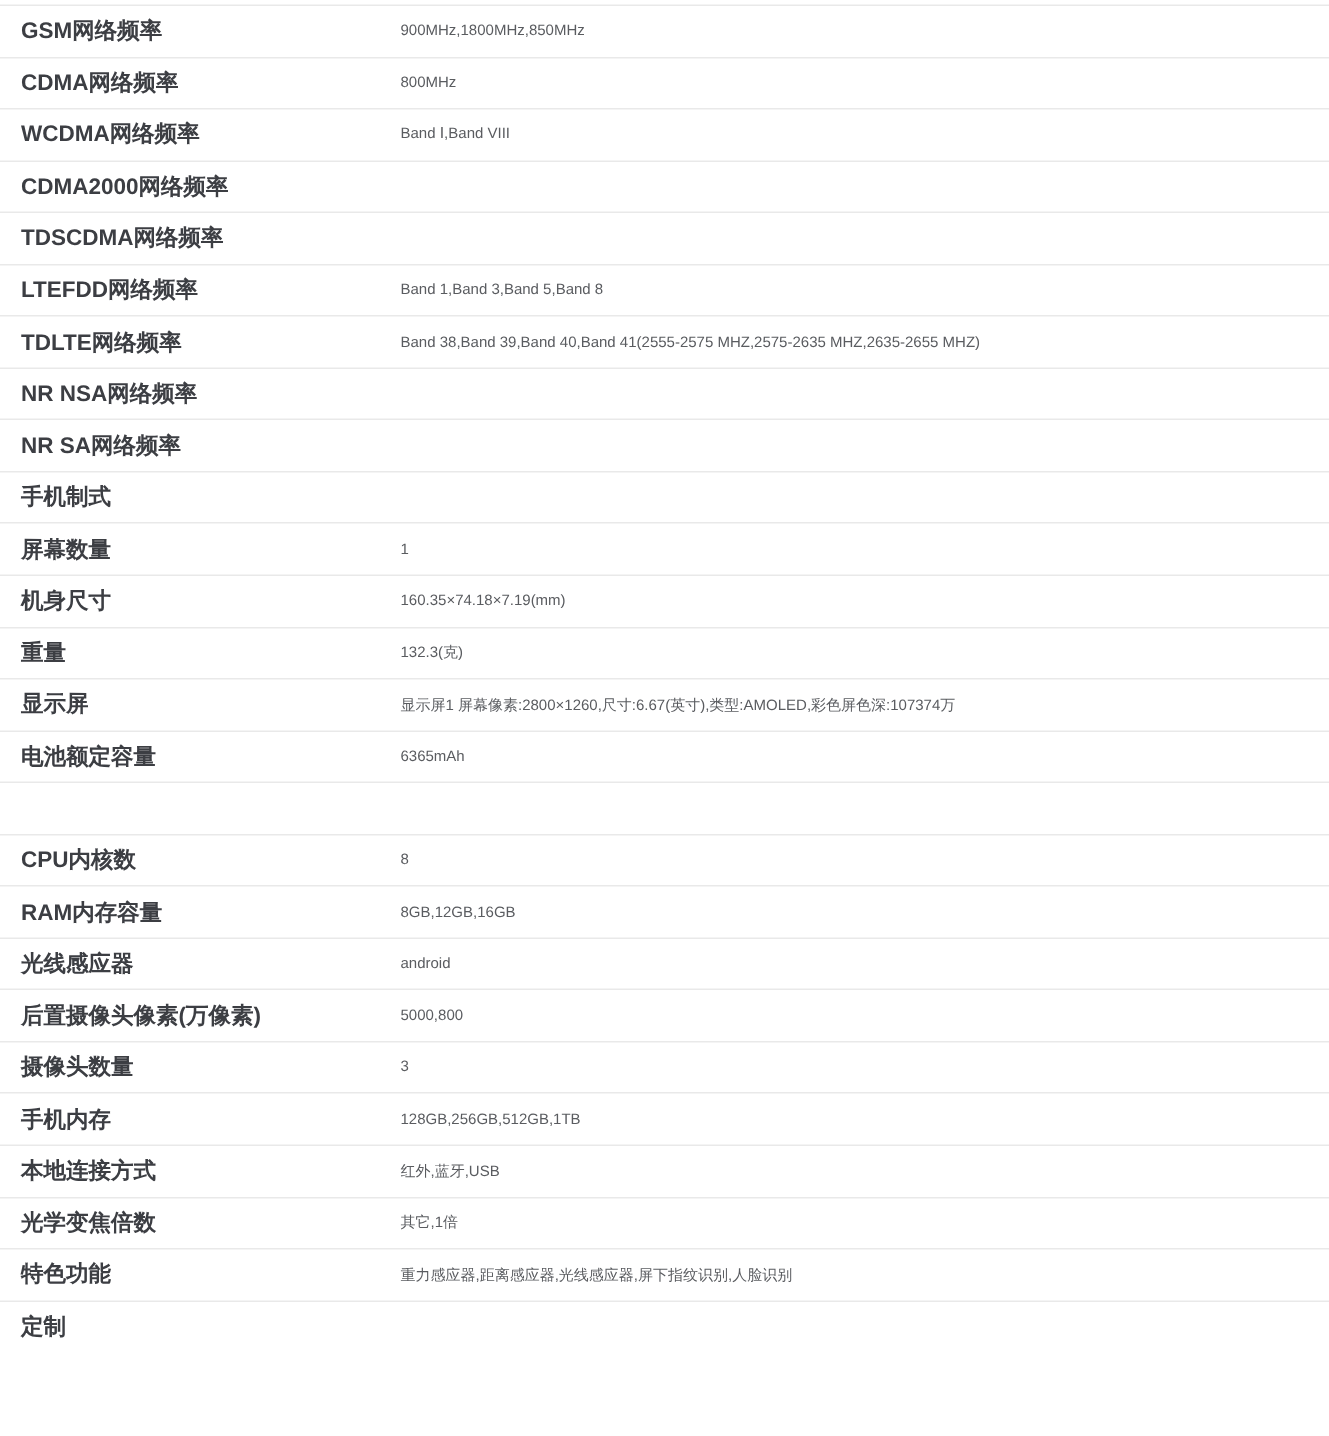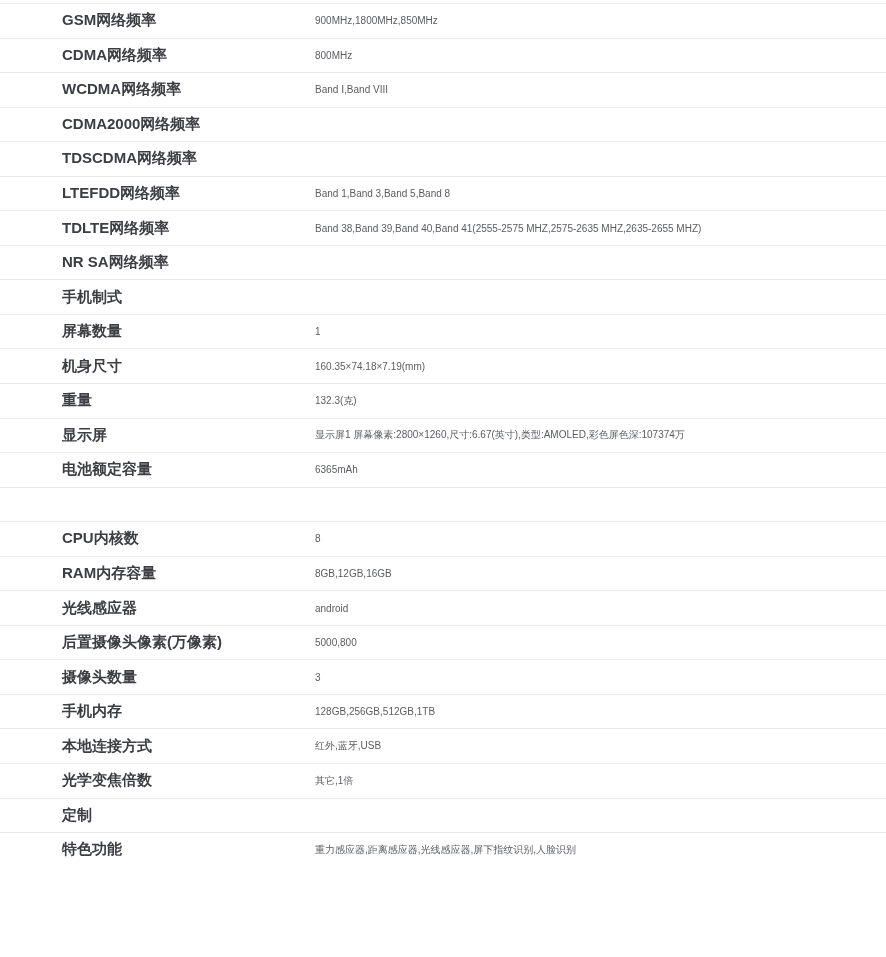--- a/index.html
+++ b/index.html
@@ -18,21 +18,20 @@
     width: 886px;
     margin-top: 3px;
   }
   .spec-row {
     display: flex;
     align-items: center;
     box-sizing: border-box;
     height: 34.55px;
     border-top: 1px solid #e9e9e9;
     background: #ffffff;
-    padding-left: 48px;
   }
   .spec-label {
     flex: 0 0 267px;
     box-sizing: border-box;
     padding-left: 14px;
     font-size: 15px;
     font-weight: bold;
     color: #3c3e43;
     white-space: nowrap;
     overflow: hidden;
@@ -72,20 +71,24 @@
         <div class="spec-label">TDSCDMA网络频率</div>
         <div class="spec-value"></div>
       </div>
       <div class="spec-row">
         <div class="spec-label">LTEFDD网络频率</div>
         <div class="spec-value">Band 1,Band 3,Band 5,Band 8</div>
       </div>
       <div class="spec-row">
         <div class="spec-label">TDLTE网络频率</div>
         <div class="spec-value">Band 38,Band 39,Band 40,Band 41(2555-2575 MHZ,2575-2635 MHZ,2635-2655 MHZ)</div>
+      </div>
+      <div class="spec-row">
+        <div class="spec-label">NR NSA网络频率</div>
+        <div class="spec-value"></div>
       </div>
       <div class="spec-row">
         <div class="spec-label">NR SA网络频率</div>
       </div>
       <div class="spec-row">
         <div class="spec-label">手机制式</div>
       </div>
       <div class="spec-row">
         <div class="spec-label">屏幕数量</div>
         <div class="spec-value">1</div>
@@ -134,21 +137,21 @@
       </div>
       <div class="spec-row">
         <div class="spec-label">本地连接方式</div>
         <div class="spec-value">红外,蓝牙,USB</div>
       </div>
       <div class="spec-row">
         <div class="spec-label">光学变焦倍数</div>
         <div class="spec-value">其它,1倍</div>
       </div>
       <div class="spec-row">
+        <div class="spec-label">特色功能</div>
+        <div class="spec-value">重力感应器,距离感应器,光线感应器,屏下指纹识别,人脸识别</div>
+      </div>
+      <div class="spec-row">
         <div class="spec-label">定制</div>
         <div class="spec-value"></div>
-      </div>
-      <div class="spec-row">
-        <div class="spec-label">特色功能</div>
-        <div class="spec-value">重力感应器,距离感应器,光线感应器,屏下指纹识别,人脸识别</div>
       </div>
     </div>
 </div>
 
 </body></html>

